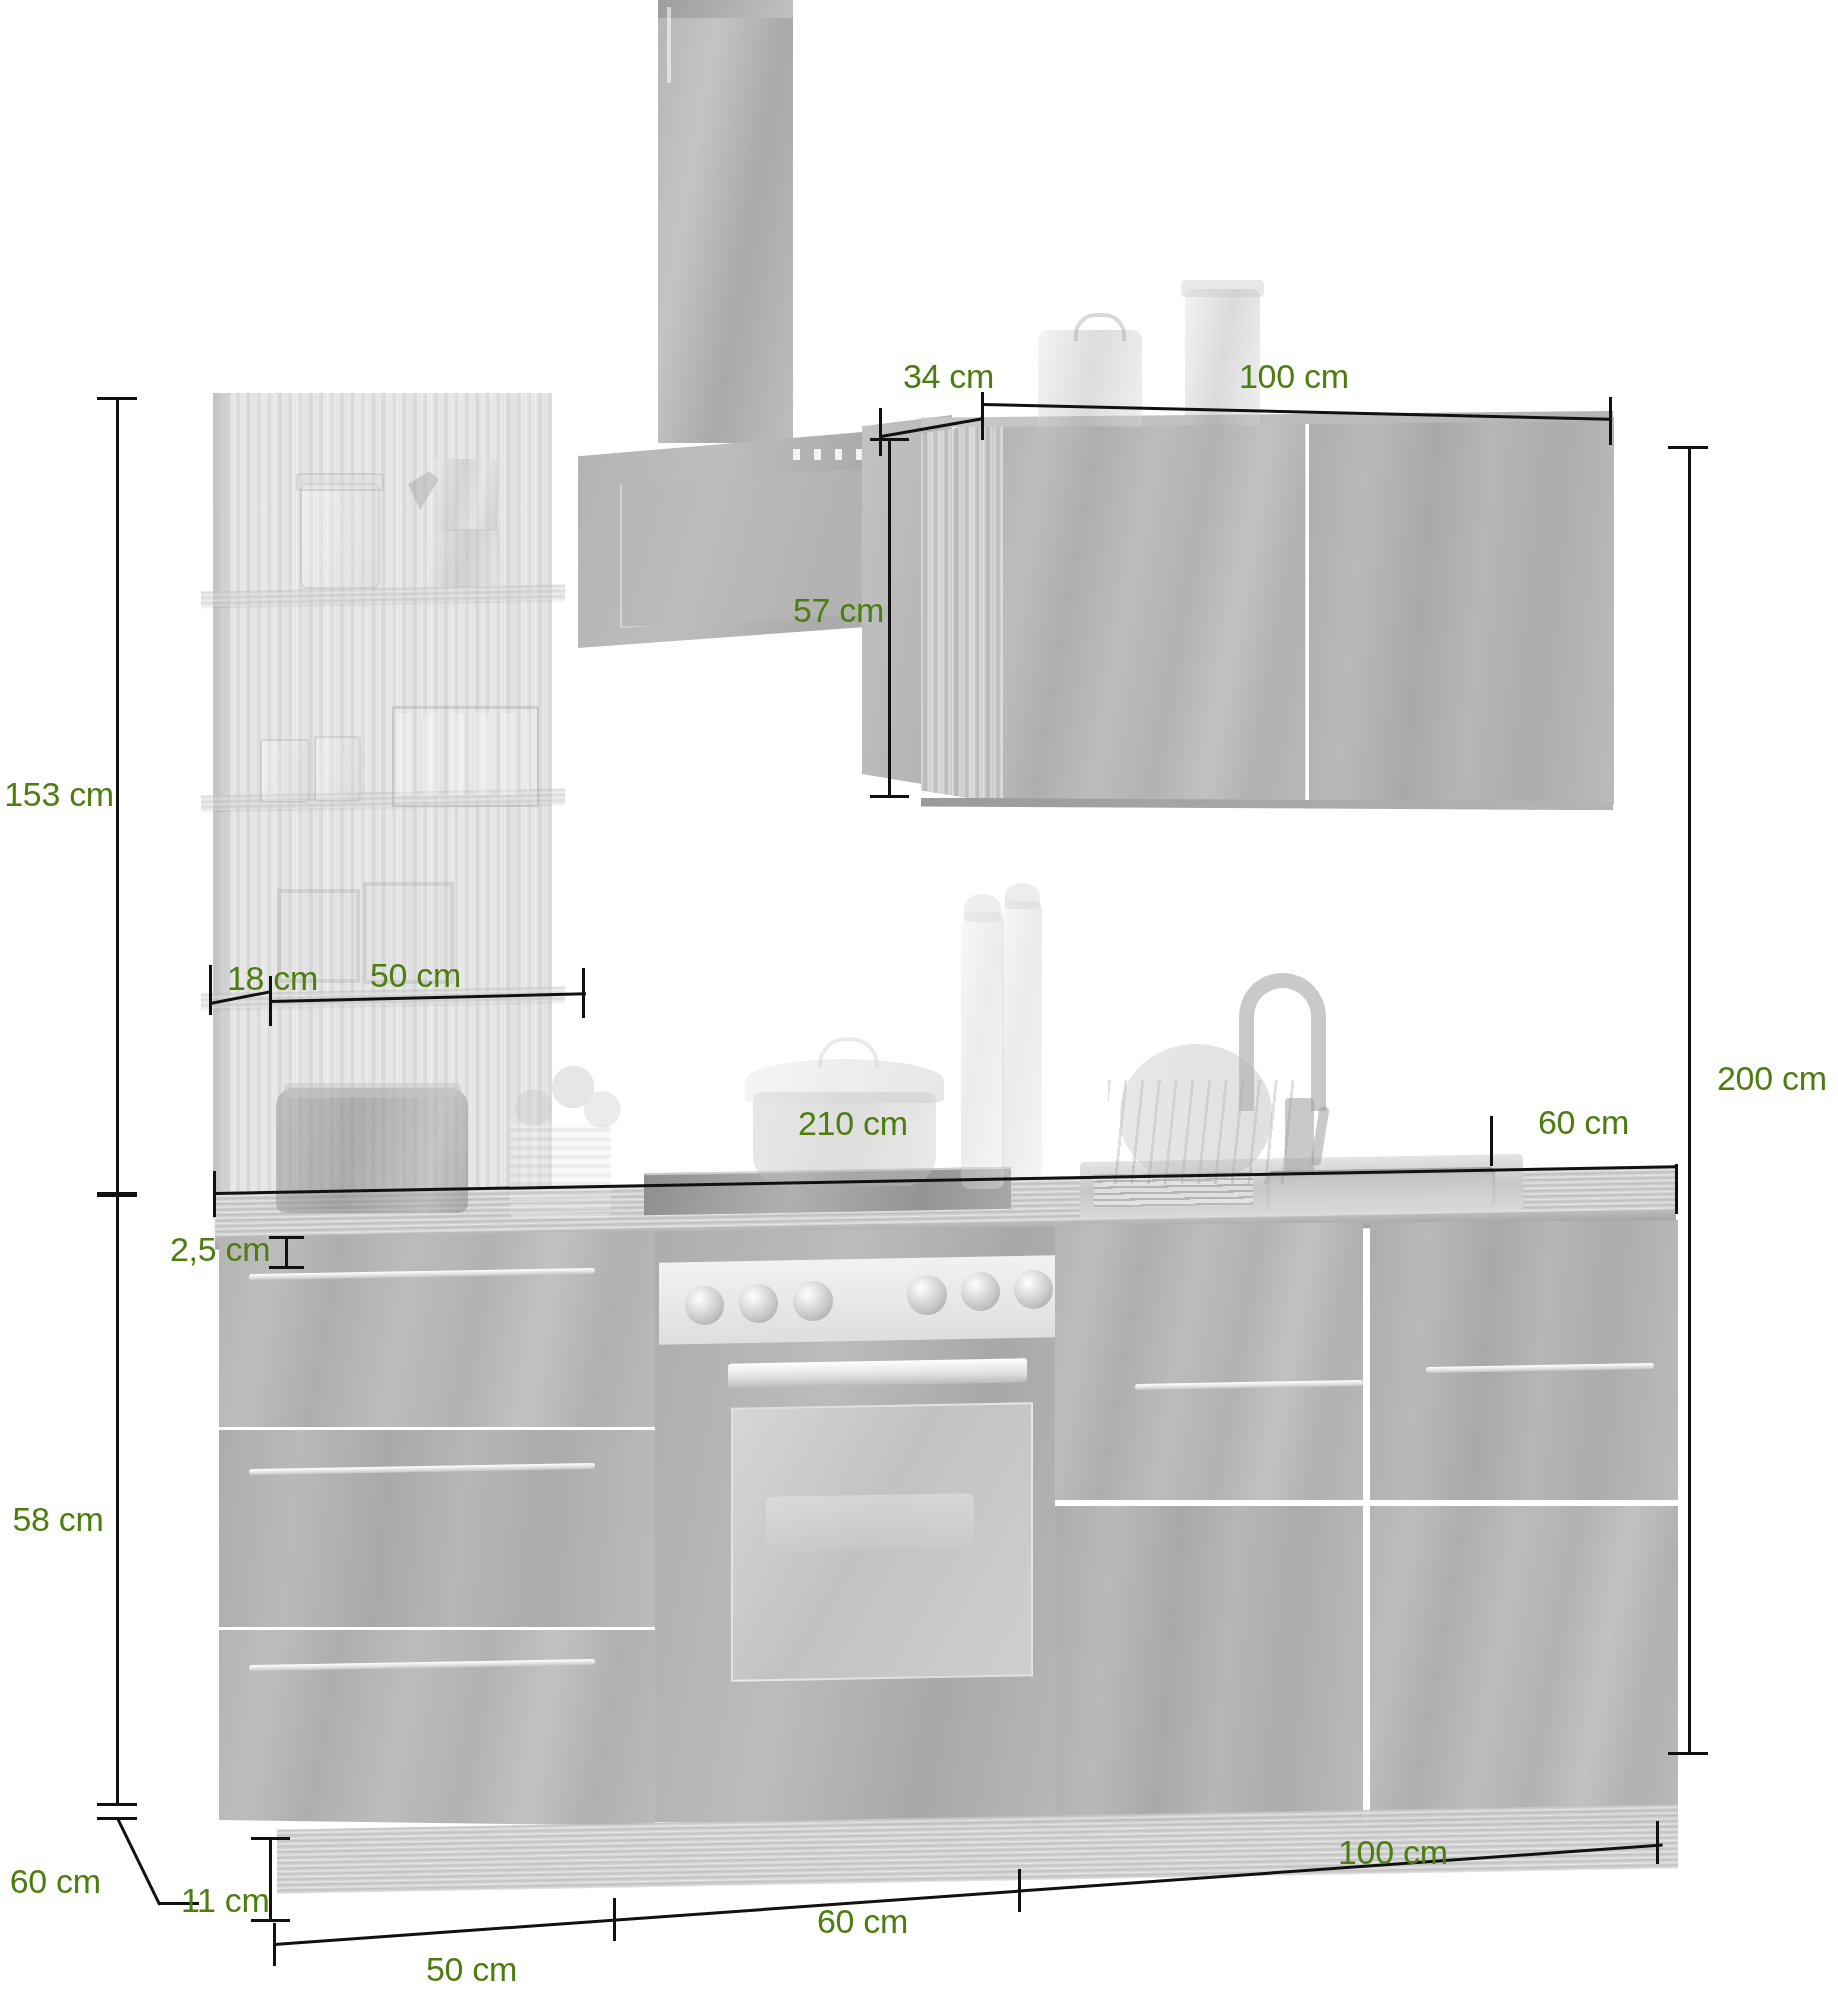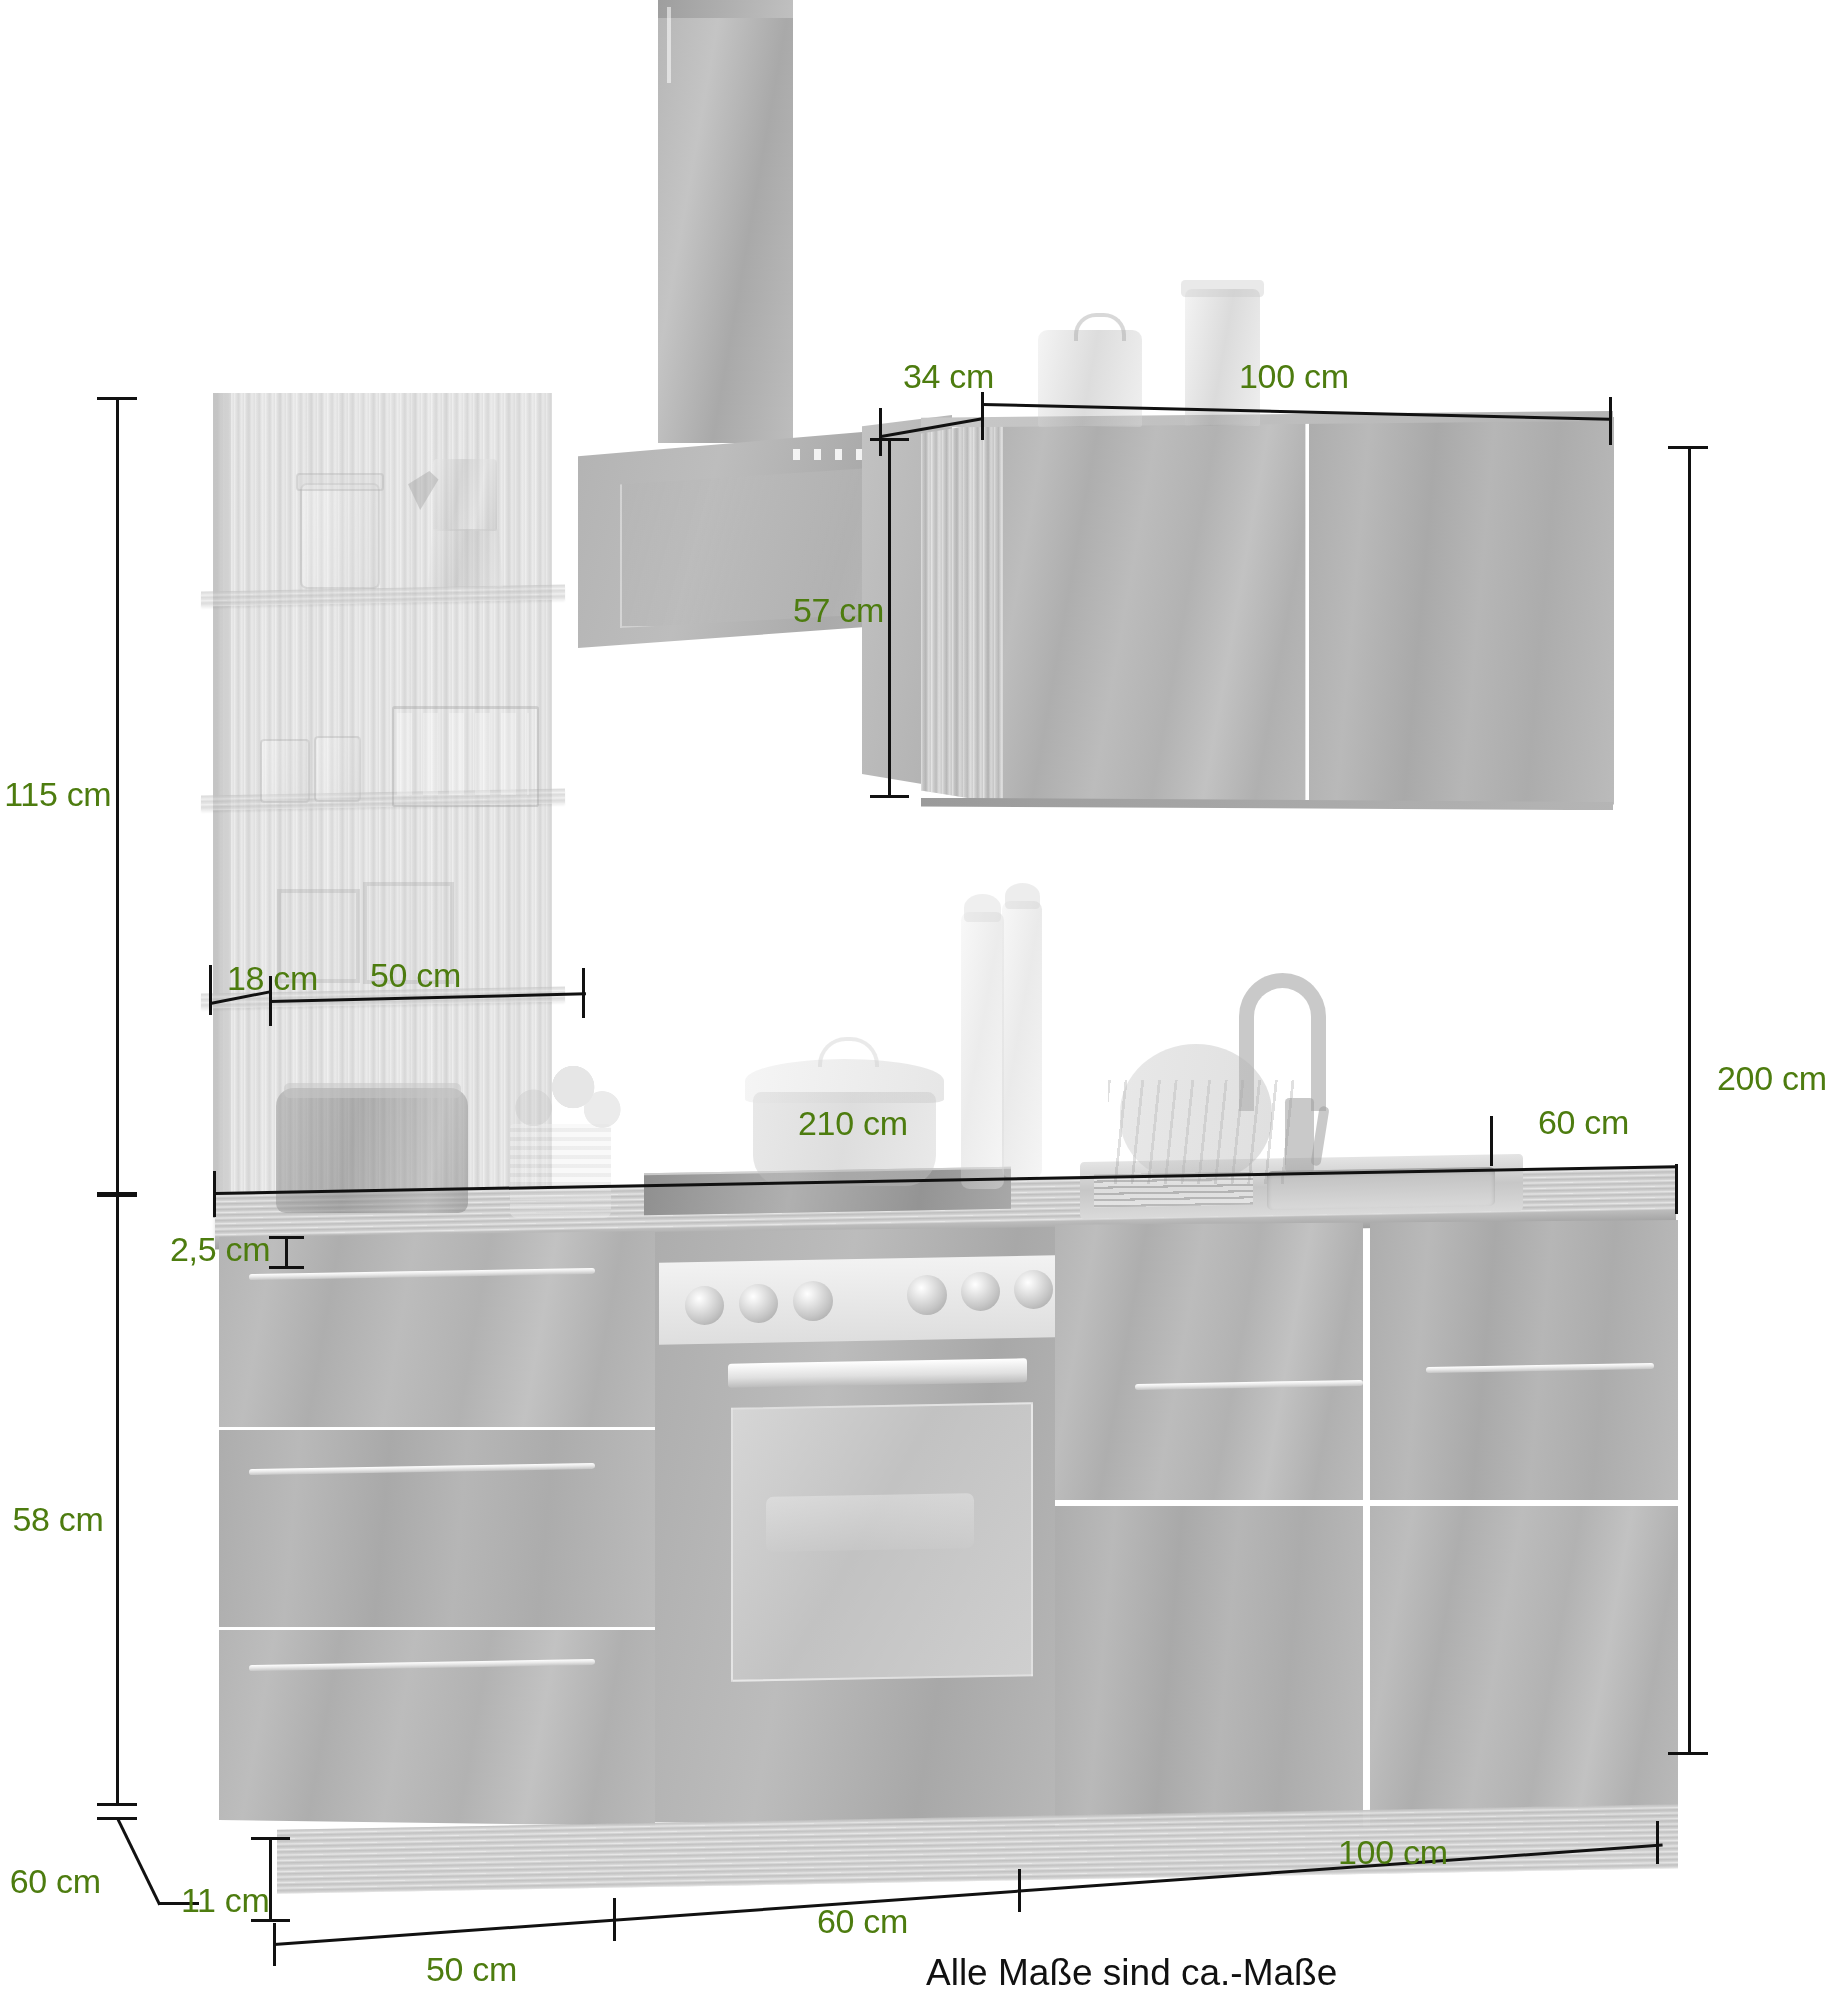--- a/index.html
+++ b/index.html
@@ -256,21 +256,21 @@
   </div>
   <div class="handle" style="left:1135px;top:1382px;width:228px;transform:skewY(-1.05deg);"></div>
   <div class="handle" style="left:1426px;top:1365px;width:228px;transform:skewY(-1.05deg);"></div>
 
   <div class="wood-h" style="position:absolute;left:277px;top:1817px;width:1401px;height:64px;
               transform:skewY(-1.05deg);opacity:.95;"></div>
 
   <div class="ln vln" style="left:116px;top:397px;height:796px;"></div>
   <div class="ln hln" style="left:97px;top:397px;width:40px;"></div>
   <div class="ln hln" style="left:97px;top:1192px;width:40px;"></div>
-  <div class="dimtext" style="left:4.2px;top:777px;">115 cm</div>
+  <div class="dimtext" style="left:4.2px;top:777px;">153 cm</div>
 
   <div class="ln vln" style="left:879px;top:408px;height:48px;"></div>
   <div class="ln vln" style="left:981px;top:392px;height:48px;"></div>
   <div class="diag" style="left:881px;top:435px;width:104px;transform:rotate(-10deg);"></div>
   <div class="dimtext" style="left:903px;top:359px;">34 cm</div>
 
   <div class="diag" style="left:983px;top:403px;width:627px;transform:rotate(1.35deg);"></div>
   <div class="ln vln" style="left:1609px;top:397px;height:48px;"></div>
   <div class="dimtext" style="left:1239px;top:359px;">100 cm</div>
 
@@ -324,16 +324,15 @@
   <div class="diag" style="left:274px;top:1943px;width:1392px;transform:rotate(-4.1deg);"></div>
   <div class="ln vln" style="left:273px;top:1923px;height:43px;"></div>
   <div class="ln vln" style="left:613px;top:1898px;height:43px;"></div>
   <div class="ln vln" style="left:1018px;top:1869px;height:43px;"></div>
   <div class="ln vln" style="left:1656px;top:1821px;height:43px;"></div>
 
   <div class="dimtext" style="left:426px;top:1952px;">50 cm</div>
   <div class="dimtext" style="left:817px;top:1904px;">60 cm</div>
   <div class="dimtext" style="left:1338px;top:1835px;">100 cm</div>
 
-  <div class="note" style="left:926px;top:1952px;">Alle Maße sind ca.-Maße</div>
 
 </div>
 
 
 </body></html>

